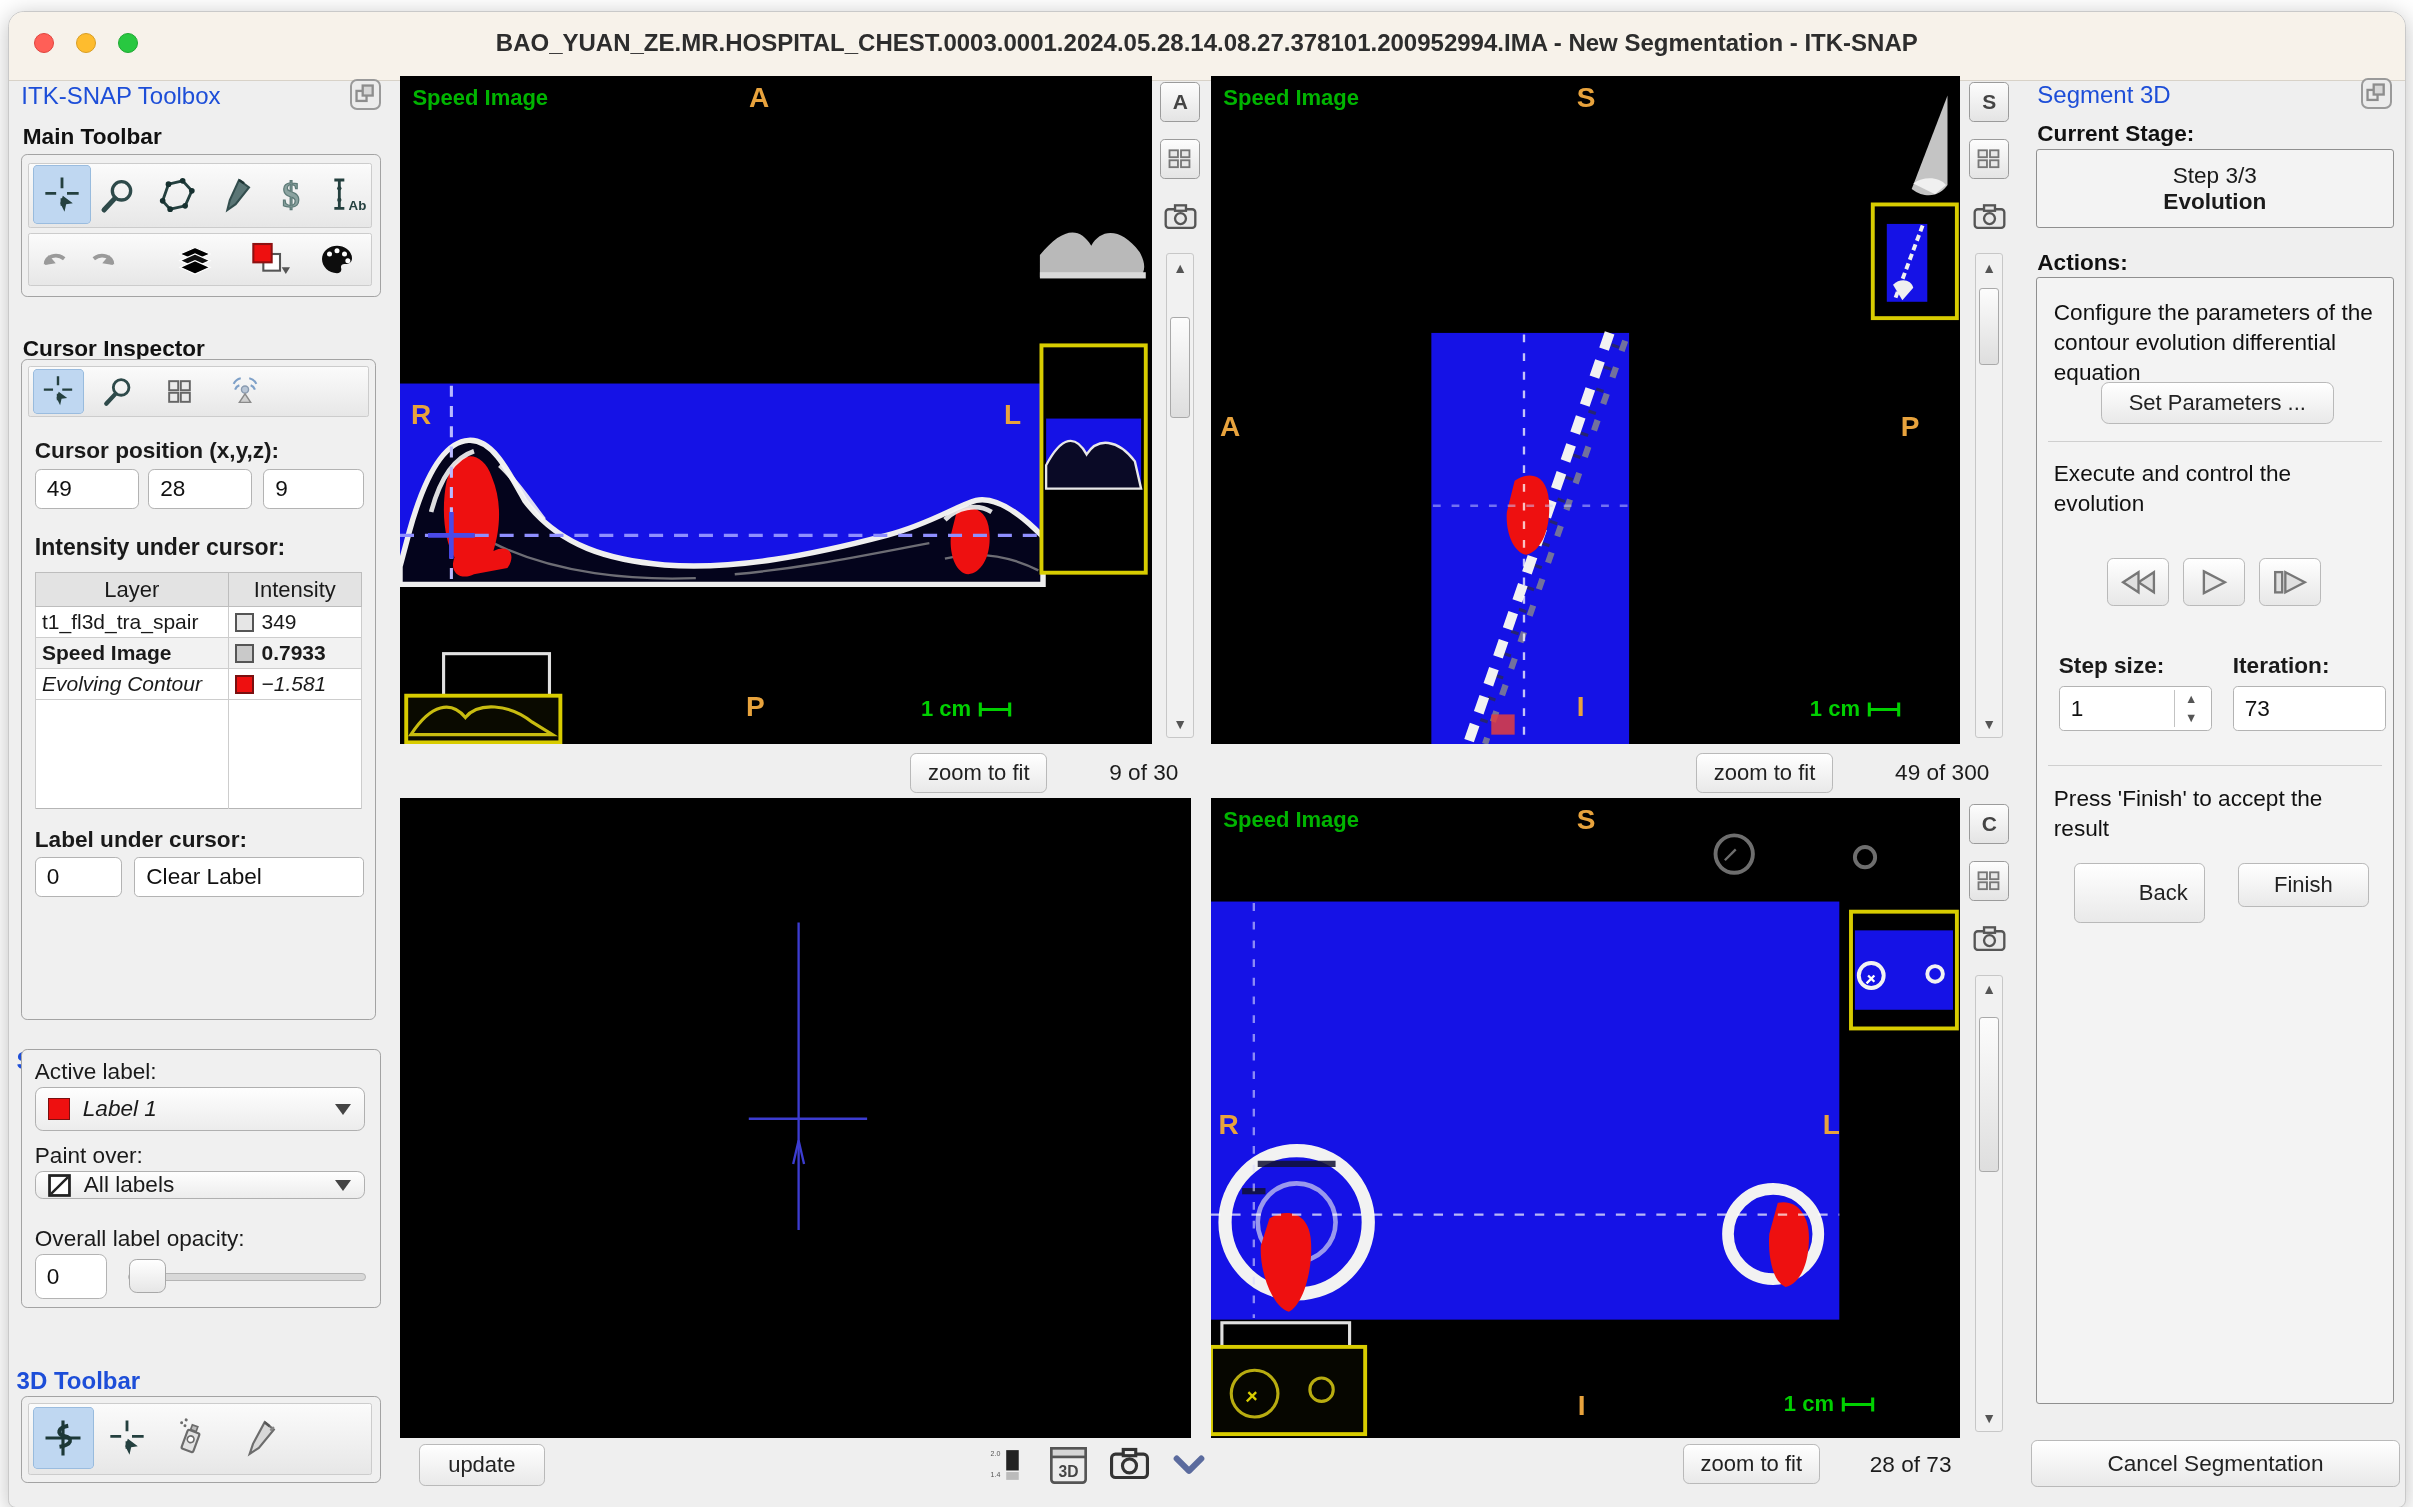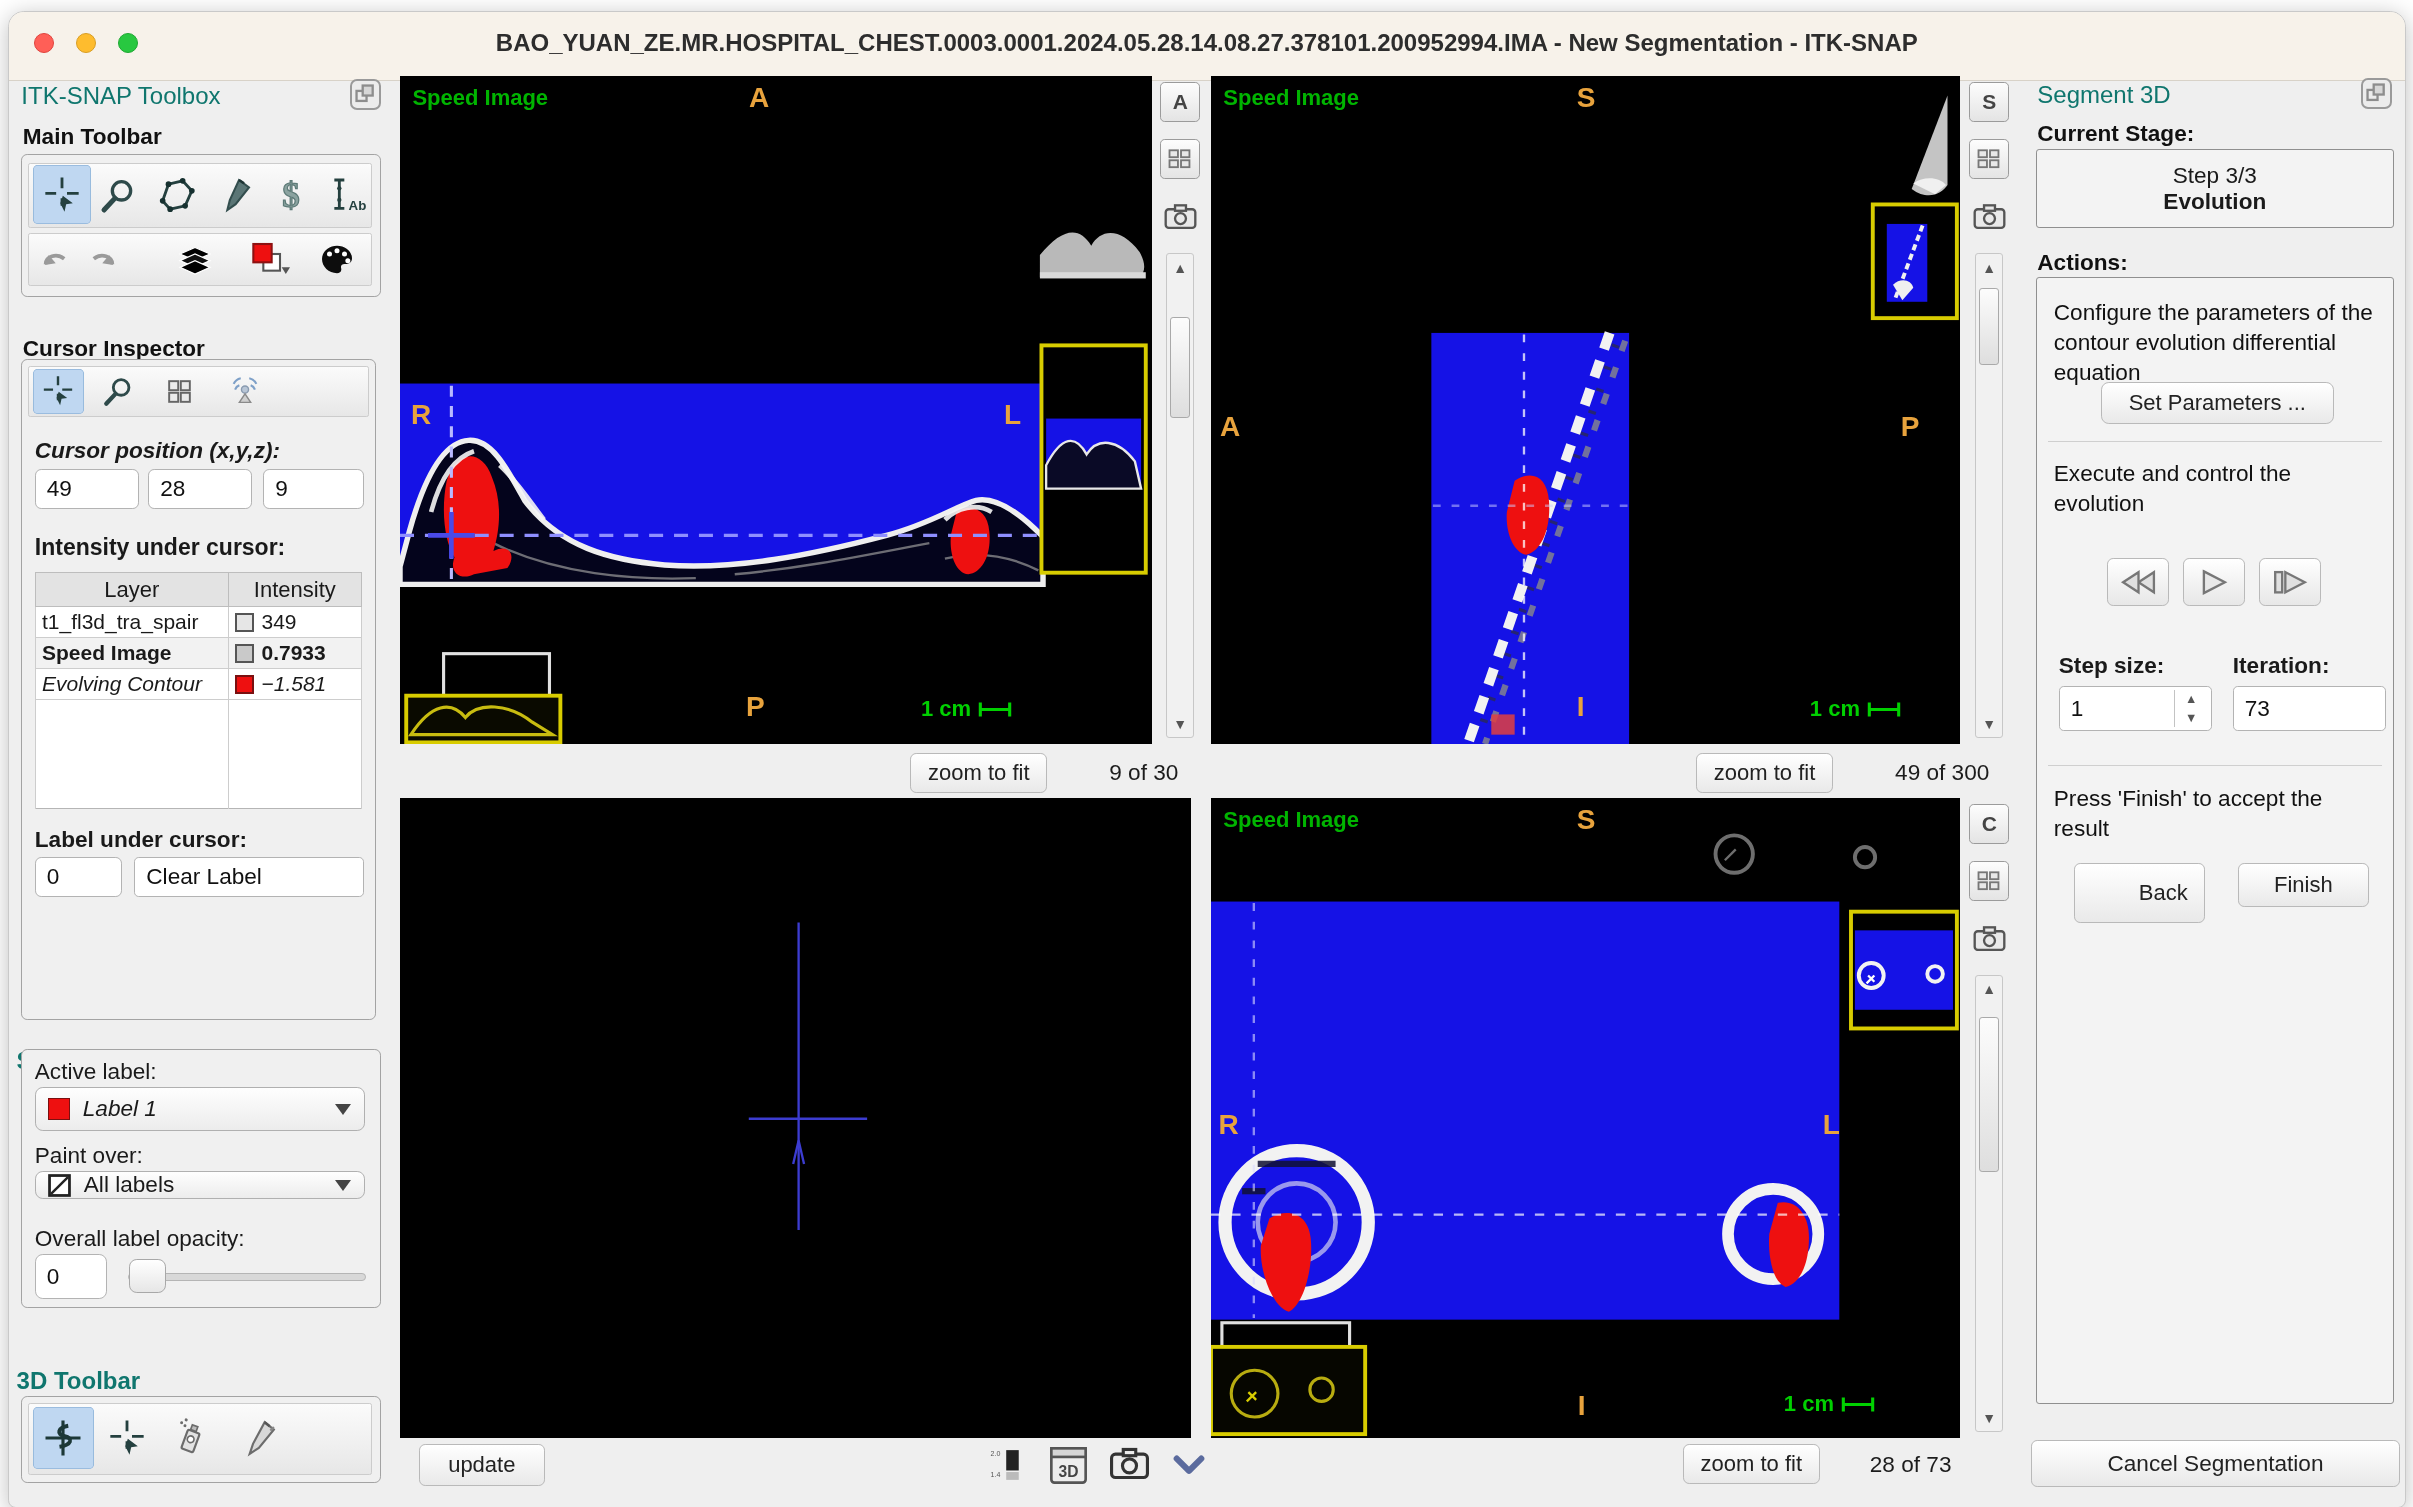--- a/index.html
+++ b/index.html
@@ -8,21 +8,21 @@
   #window { position:absolute; left:7.8px; top:11px; width:2398px; height:1497px; background:#efefef;
             border:0.8px solid #c9c9c9; border-radius:15.6px 15.6px 7.8px 7.8px; overflow:hidden; box-shadow:0 4.7px 23px rgba(0,0,0,.25); }
   
   #titlebar { position:absolute; left:0; top:0; width:100%; height:69px; background:#f7f2ea; border-bottom:0.8px solid #d8d2c8; }
   .tl { position:absolute; top:21px; width:20px; height:20px; border-radius:50%; }
   #titlebar .title { position:absolute; left:0; right:0; top:17px; text-align:center; font-size:24px; font-weight:bold; color:#2d2d2d; }
   
   #left-panel  { position:absolute; left:0;    top:61px; width:388px;  height:1435px; }
   #center      { position:absolute; left:388px; top:61px; width:1628px; height:1435px; }
   #right-panel { position:absolute; left:2016px; top:61px; width:382px; height:1435px; }
-  .panel-title { font-size:24px; color:#0f766e; }
+  .panel-title { font-size:24px; color:#1d4ed8; }
   .bold-label  { font-size:22.6px; font-weight:bold; color:#111; }
   .groupbox { position:absolute; border:1.6px solid #a3a3a3; border-radius:6.2px; background:#f0f0f0; }
   .tool-row { position:absolute; border:1.6px solid #cccccc; border-radius:2.3px; background:linear-gradient(#fbfbfb,#e7e7e7); }
   .tool-btn { position:absolute; display:flex; align-items:center; justify-content:center; border-radius:4.7px; }
   .tool-btn.selected { background:#bfd7f1; box-shadow:inset 0 0 0 0.8px #8fb4d9; }
   .field { position:absolute; background:#ffffff; border:1.6px solid #b3b3b3; border-radius:6.2px; font-size:22.6px; color:#111;
            display:flex; align-items:center; padding-left:11px; }
   .btn { display:flex; align-items:center; justify-content:center; background:linear-gradient(#ffffff,#e9e9e9);
          border:1.6px solid #b9b9b9; border-radius:7.8px; font-size:22px; color:#222; }
   .dd { position:absolute; display:flex; align-items:center; gap:12.5px; padding:0 12.5px; background:linear-gradient(#fefefe,#ececec);
@@ -208,21 +208,21 @@
         <div class="tool-btn" style="left:190px; top:1.6px; width:51px; height:45px;">
           <svg width="34" height="34" viewBox="0 0 48 48">
               <g stroke="#7ea0c8" stroke-width="3" fill="none">
                 <path d="M8 14a14 14 0 0 1 10-8M40 14a14 14 0 0 0-10-8M10 22a10 10 0 0 1 6-6M38 22a10 10 0 0 0-6-6"></path>
               </g>
               <circle cx="24" cy="22" r="5" fill="#b9c6d6" stroke="#8a9bb0" stroke-width="2"></circle>
               <path d="M16 40l8-12 8 12z" fill="#cfcfcf" stroke="#8a8a8a" stroke-width="2"></path>
             </svg>
         </div>
       </div>
-      <div class="abs" style="left:12.5px; top:78px; font-size:22.6px; font-weight:bold;font-style:italic;">Cursor position (x,y,z):</div>
+      <div class="abs" style="left:12.5px; top:78px; font-size:22.6px; font-weight:bold;">Cursor position (x,y,z):</div>
       <div class="field" style="left:12.5px; top:109px; width:104px; height:40px;">
           <span>49</span>
         </div>
       <div class="field" style="left:126px; top:109px; width:104px; height:40px;">
           <span>28</span>
         </div>
       <div class="field" style="left:241px; top:109px; width:101px; height:40px;">
           <span>9</span>
         </div>
 

